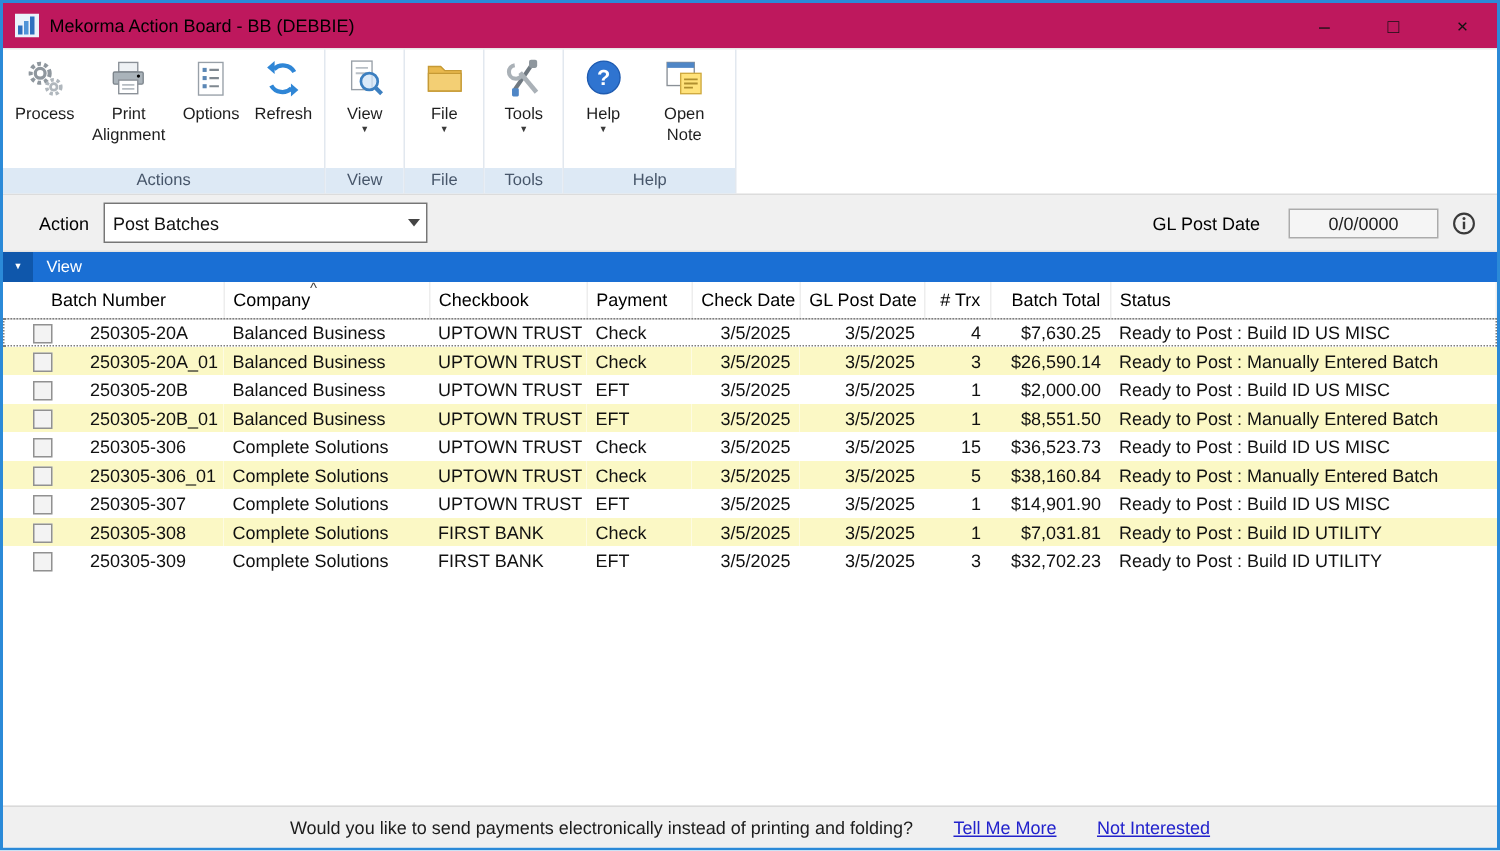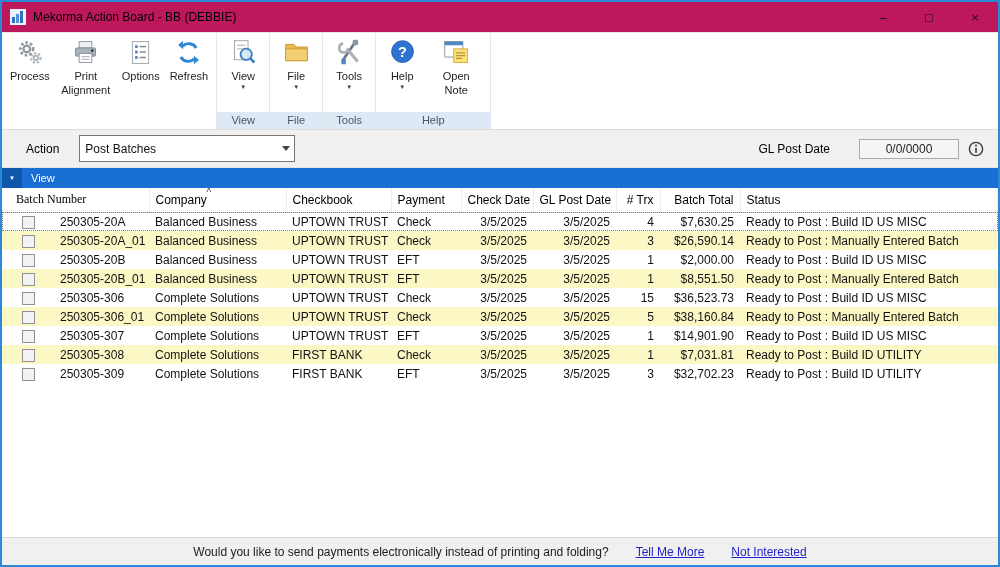--- a/index.html
+++ b/index.html
@@ -22,21 +22,21 @@
   .tb-buttons{flex:1;display:flex;align-items:flex-start;padding:3px 3px 0}
   .tb-btn{display:flex;flex-direction:column;align-items:center;padding:2px 5px;min-width:46px;max-width:62px;cursor:default}
   .tb-icon{height:30px}
   .tb-icon svg{width:29px;height:29px;display:block}
   .tb-label{font-size:11px;color:#1e1e1e;text-align:center;line-height:1.3;margin-top:1px}
   .tb-caret{font-size:6px;color:#3a3a3a;margin-top:1px;line-height:6px}
   .tb-group-label{flex:0 0 17px;background:#dde9f5;color:#47566a;font-size:11px;text-align:center;line-height:17px}
 
   
   .action-bar{flex:0 0 38px;background:#f0f0f0;display:flex;align-items:center;padding:0 14px 0 24px;border-bottom:1px solid #e3e3e3}
-  .ab-label{font-size:12px;margin-right:20px;color:#000}
+  .ab-label{font-size:12px;margin-right:10px;color:#000}
   .combobox{width:216px;height:27px;background:#fff;border:1px solid #767676;display:flex;align-items:center;padding-left:5px;font-size:12px}
   .cb-caret{margin-left:auto;width:17px;height:100%;display:flex;align-items:center;justify-content:center}
   .cb-caret::before{content:"";border-left:4px solid transparent;border-right:4px solid transparent;border-top:5px solid #444}
   .ab-right{margin-left:auto;display:flex;align-items:center;gap:9px}
   .date-field{width:100px;height:20px;background:#f5f5f5;border:1px solid #ababab;font-size:12px;display:flex;align-items:center;justify-content:center;color:#222}
   .info-icon svg{width:16px;height:16px;display:block}
 
   
   .view-bar{flex:0 0 20px;background:#1a6fd4;display:flex;align-items:center}
   .vb-drop{width:20px;height:20px;background:#0f57ab;color:#fff;font-size:6px;display:flex;align-items:center;justify-content:center;cursor:default}
@@ -128,20 +128,21 @@
             <svg viewBox="0 0 32 32">
                 <path d="M24.5 11 A9.5 9.5 0 0 0 9.5 9" fill="none" stroke="#2f86d6" stroke-width="3.2"></path>
                 <polygon points="10,3 10,12.5 4.5,7.8" fill="#2f86d6"></polygon>
                 <path d="M7.5 21 A9.5 9.5 0 0 0 22.5 23" fill="none" stroke="#2f86d6" stroke-width="3.2"></path>
                 <polygon points="22,29 22,19.5 27.5,24.2" fill="#2f86d6"></polygon>
               </svg>
           </span>
           <span class="tb-label">Refresh</span>
         </div>
       </div>
+      <div class="tb-group-label">Actions</div>
     </div>
 
     <div class="tb-group">
       <div class="tb-buttons">
         <div class="tb-btn">
           <span class="tb-icon">
             <svg viewBox="0 0 32 32">
                 <rect x="6" y="3" width="15" height="21" fill="#fff" stroke="#98a0a8"></rect>
                 <line x1="9" y1="8" x2="18" y2="8" stroke="#b8bfc6" stroke-width="1.4"></line>
                 <line x1="9" y1="12" x2="18" y2="12" stroke="#b8bfc6" stroke-width="1.4"></line>
@@ -255,21 +256,21 @@
           <col style="width:105px">
           <col style="width:70px">
         <col style="width:72px">
           <col style="width:83px">
           <col style="width:44px">
           <col style="width:80px">
           <col>
       </colgroup>
       <thead>
         <tr>
-            <th colspan="2" style="padding-left: 14px; font-family: Liberation Serif, serif;">Batch Number</th>
+            <th colspan="2" style="padding-left: 32px;">Batch Number</th>
             <th>Company<span class="sort-caret">^</span></th>
             <th>Checkbook</th>
             <th>Payment</th>
             <th class="r">Check Date</th>
             <th class="r">GL Post Date</th>
             <th class="r"># Trx</th>
             <th class="r">Batch Total</th>
             <th>Status</th>
           </tr>
       </thead>

